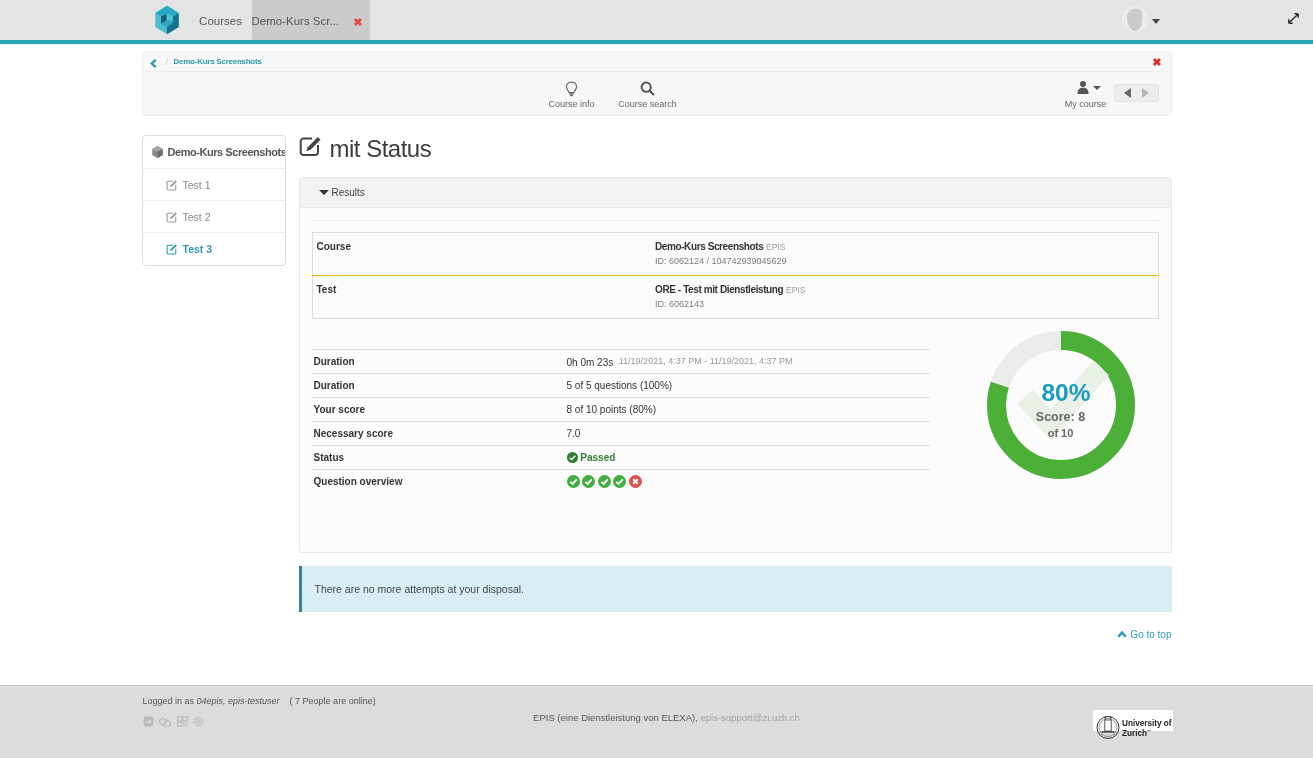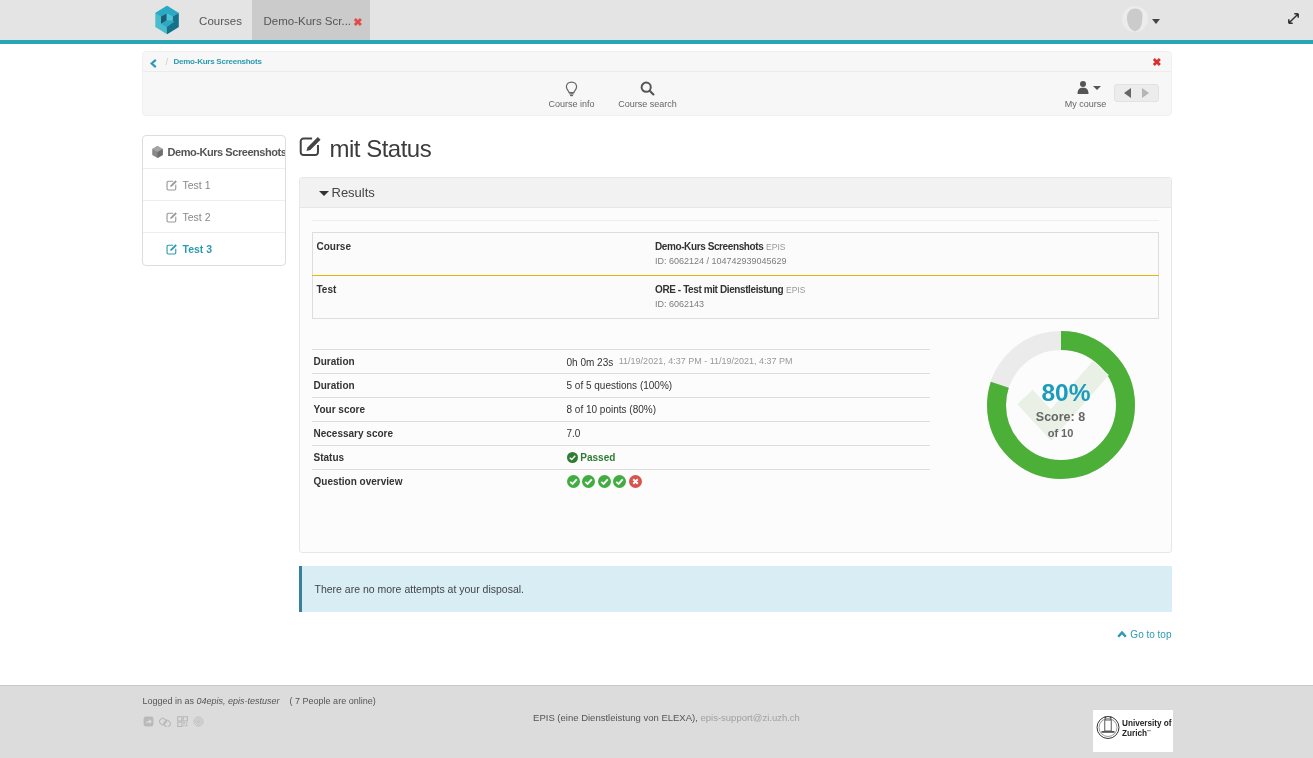--- a/index.html
+++ b/index.html
@@ -5,21 +5,21 @@
 * { margin:0; padding:0; box-sizing:border-box; }
 html,body { -webkit-font-smoothing:antialiased; width:1313px; height:758px; background:#fff; font-family:"Liberation Sans", sans-serif; overflow:hidden; }
 .container { width:1030px; margin:0 auto; position:relative; }
 
 
 #navbar { height:44px; background:#e4e4e4; border-bottom:4px solid #29a6b6; position:relative; }
 #navbar .container { height:40px; }
 #logo { position:absolute; left:12px; top:5px; }
 .tab { position:absolute; top:0; height:40px; line-height:42px; font-size:11.5px; color:#555; }
 .tab.courses { left:53px; width:52px; text-align:center; padding:0; }
-.tab.active { left:110px; width:118px; background:#cbcbcb; padding-left:12px; }
+.tab.active { left:110px; width:118px; background:#cbcbcb; padding-left:0; }
 .tab .close-x { color:#e24b49; font-weight:bold; font-size:11px; position:absolute; right:7px; top:4px; line-height:37px; }
 #avatar { position:absolute; right:24px; top:5px; }
 #avatar-caret { position:absolute; right:12px; top:19px; width:0; height:0; border-left:4.5px solid transparent; border-right:4.5px solid transparent; border-top:5px solid #444; }
 #fullscreen { position:absolute; right:14px; top:13px; }
 
 
 #crumbpanel { margin-top:7px; background:#f7f7f7; border:1px solid #f0f0f0; border-radius:4px; }
 #crumbrow { height:20px; border-bottom:1px solid #ececec; position:relative; font-size:8px; line-height:20px; }
 #crumbrow .sep { color:#ccc; position:absolute; left:23px; font-size:9px; }
 #crumbrow .crumb { color:#2c9ab0; font-weight:bold; position:absolute; left:31px; letter-spacing:-0.25px; }
@@ -41,21 +41,21 @@
 #sidebar .srow.sub { padding-left:23px; }
 #sidebar .srow.sel { color:#2c9ab0; font-weight:bold; }
 #sidebar .srow svg { vertical-align:-2px; margin-right:5px; }
 #maincol { margin-left:157px; }
 
 h2.title { font-size:24px; font-weight:normal; color:#3c3c3c; height:42px; line-height:27px; letter-spacing:-0.5px; }
 h2.title .hicon { margin-right:8px; }
 
 
 #respanel { border:1px solid #e7e7e7; border-radius:3px; background:#fcfcfc; }
-#reshead { height:30px; background:#f2f2f2; border-bottom:1px solid #e7e7e7; line-height:30px; font-size:13px; color:#444; padding-left:19px; border-radius:3px 3px 0 0; }
+#reshead { height:30px; background:#f2f2f2; border-bottom:1px solid #e7e7e7; line-height:30px; font-size:10px; color:#444; padding-left:19px; border-radius:3px 3px 0 0; }
 #reshead .caret { display:inline-block; width:0; height:0; border-left:5px solid transparent; border-right:5px solid transparent; border-top:5px solid #333; margin-right:3px; vertical-align:1px; }
 #resbody { padding:12px 12px 0 12px; position:relative; }
 #resbody hr.toprule { border:none; border-top:1px solid #eee; margin:0 0 11px 0; }
 
 table.kvtable { width:100%; border-collapse:collapse; border:1px solid #ddd; background:#fbfbfb;padding-left:36px; }
 table.kvtable td { padding:8px 6px 9px 4px; font-size:10px; vertical-align:top; border-top:1px solid #eab308; }
 table.kvtable tr:first-child td { border-top:none; }
 table.kvtable td.k { font-weight:bold; color:#333; width:339px; }
 .valmain { font-weight:bold; color:#333; letter-spacing:-0.4px; }
 .valtag { color:#999; font-size:8.5px; }
@@ -80,21 +80,21 @@
 #infobox { margin-top:13px; background:#d9edf5; border-left:3px solid #37809b; height:46px; padding:16px 13px; font-size:10.5px; color:#444; line-height:14px; }
 #gototop { text-align:right; margin-top:17px; font-size:10px; color:#2c9ab0; height:16px; }
 
 
 #footer { position:absolute; left:0; right:0; bottom:0; top:685px; background:#dcdcdc; border-top:1px solid #c9c9c9; }
 #footer .container { height:72px; font-size:9px; color:#555; }
 #footuser { position:absolute; left:1px; top:10px; }
 #footicons { position:absolute; left:1px; top:30px; }
 #footcenter { position:absolute; left:20px; right:0; top:26px; text-align:center; font-size:9.5px; }
 #footcenter .mail { color:#a0a0a0; }
-#uzh { position:absolute; right:-1px; top:24px; width:80px; height:42px; background:#fff; }
+#uzh { position:absolute; right:-1px; top:24px; width:80px; height:21px; background:#fff; }
 </style>
 </head>
 <body>
 
 <div id="navbar">
   <div class="container">
     <svg id="logo" width="26" height="30" viewBox="0 0 100 114">
       <polygon points="50,2 95,30 95,84 50,112 5,84 5,30" fill="#49bccd"></polygon>
       <polygon points="72,44 95,30 95,84 50,112 49,73 72,59" fill="#17708a"></polygon>
       <polygon points="50,2 95,30 72,44 50,31 27,44 5,30" fill="#2aaac2"></polygon>

